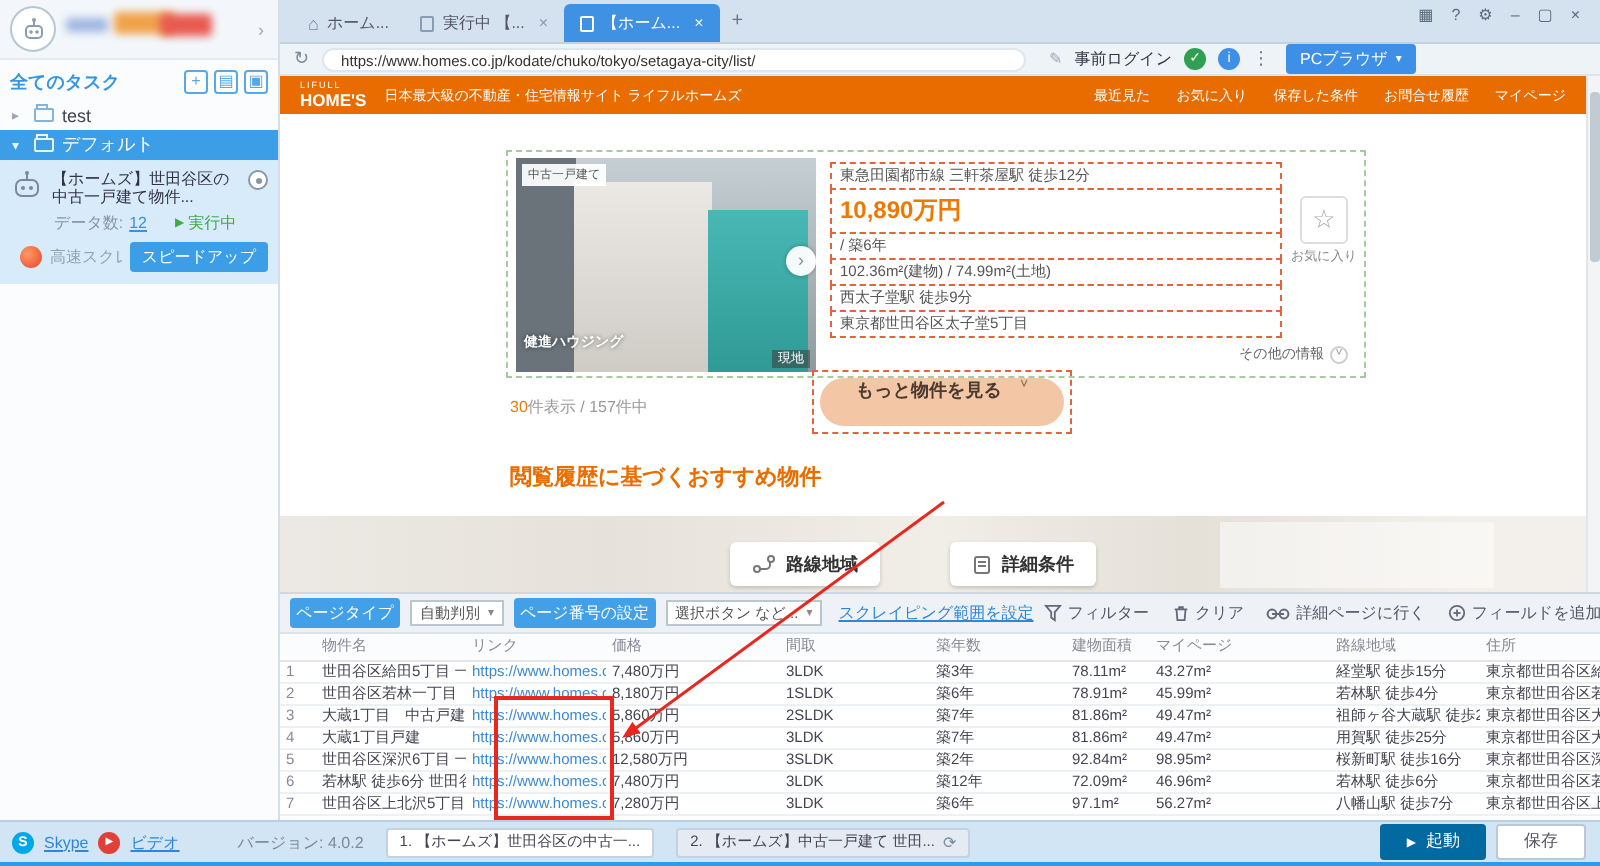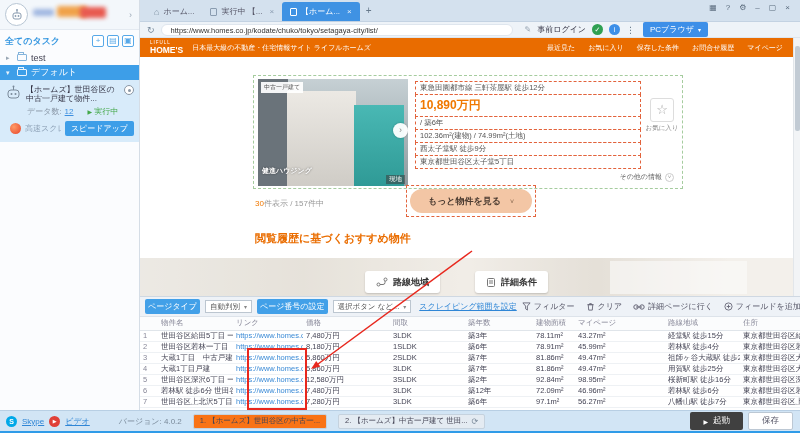--- a/index.html
+++ b/index.html
@@ -83,21 +83,21 @@
   .dline{border:1px dashed #e2633c;margin-top:-1px;padding:1px 4px;font-size:7.5px;color:#555;white-space:nowrap;overflow:hidden;}
   .dline.price{font-size:12px;font-weight:bold;color:#f07800;padding:2px 4px;}
   .favcol{position:absolute;left:390px;top:22px;width:36px;text-align:center;}
   .star-btn{width:24px;height:24px;border:1px solid #ddd;border-radius:3px;margin:0 auto;background:#fff;color:#a8a8a8;font-size:13px;line-height:22px;}
   .fav-label{font-size:6.5px;color:#888;margin-top:2px;white-space:nowrap;}
   .more-info{position:absolute;right:8px;bottom:6px;font-size:7px;color:#666;display:flex;align-items:center;gap:3px;}
   .chev-circle{width:9px;height:9px;border:1px solid #ccc;border-radius:50%;font-size:6px;line-height:7px;text-align:center;color:#999;}
   .results-line{position:absolute;left:115px;top:160px;font-size:8px;color:#999;}
   .results-line .orange{color:#f07800;}
   .more-wrap{position:absolute;left:266px;top:147px;border:1px dashed #e2633c;padding:3px;}
-  .more-btn{width:122px;height:24px;background:#f3c6a5;border-radius:12px;display:flex;align-items:center;justify-content:center;gap:9px;font-size:9px;font-weight:bold;color:#4a3a30;}
+  .more-btn{width:122px;height:24px;background:#f3c6a5;border-radius:12px;display:flex;align-items:flex-start;justify-content:center;gap:9px;font-size:9px;font-weight:bold;color:#4a3a30;}
   .more-btn .chev{font-size:7px;color:#8a6a50;font-weight:normal;}
   .recommend{position:absolute;left:115px;top:193px;font-size:11px;font-weight:bold;color:#ea6d00;white-space:nowrap;}
   .strip{position:absolute;left:0;top:220px;width:100%;height:38px;background:linear-gradient(90deg,#ddd8ce,#d2cabc 25%,#e6dfd4 50%,#cfc6b8 70%,#e9e3da 90%);}
   .strip-overlay{position:absolute;left:0;top:0;width:100%;height:100%;background:rgba(255,255,255,.45);}
   .strip-card{position:absolute;right:7%;top:8%;width:21%;height:86%;background:rgba(252,252,252,.55);}
   .strip-btn{position:absolute;top:13px;height:22px;background:#fff;border-radius:3px;box-shadow:0 1px 2px rgba(0,0,0,.18);display:flex;align-items:center;gap:5px;padding:0 11px;font-size:9px;font-weight:bold;color:#333;white-space:nowrap;}
   .strip-btn svg{flex:0 0 auto;}
   .v-scroll{position:absolute;left:793px;top:38px;width:7px;height:258px;background:#f2f4f6;border-left:1px solid #e2e6ea;}
   .v-thumb{position:absolute;left:1px;top:8px;width:5px;height:85px;background:#c2cbd4;border-radius:2px;}
 
@@ -116,24 +116,24 @@
   .scr-table td.link{color:#3a8ad6;}
   .scr-table td.num{color:#889;}
 
   
   .bottombar{position:absolute;left:0;top:410px;width:800px;height:23px;background:#d2e5f5;border-top:1px solid #b8cfe4;border-bottom:2px solid #2f9be8;display:flex;align-items:center;gap:5px;padding:0 6px;}
   .round-ico{width:11px;height:11px;border-radius:50%;color:#fff;font-size:7px;font-weight:bold;text-align:center;line-height:11px;flex:0 0 auto;}
   .round-ico.skype{background:#00a8e8;}
   .round-ico.video{background:#e04038;font-size:5px;}
   .blink{color:#2f86d6;text-decoration:underline;font-size:8px;white-space:nowrap;}
   .version{color:#7a8a9a;font-size:8px;margin-left:24px;white-space:nowrap;text-align:right;}
-  .chip{height:15px;display:flex;align-items:center;gap:4px;background:#f97316;border:1px solid #c5d2de;border-radius:2px;padding:0 6px;font-size:7.5px;color:#445;margin-left:6px;white-space:nowrap;}
+  .chip{height:15px;display:flex;align-items:center;gap:4px;background:#ffffff;border:1px solid #c5d2de;border-radius:2px;padding:0 6px;font-size:7.5px;color:#445;margin-left:6px;white-space:nowrap;}
   .chip.second{background:#e4ebf2;}
   .chip .spin{color:#7a8a9a;font-size:8px;}
-  .launch-btn{margin-left:auto;background:#404040;color:#fff;font-size:8.5px;padding:3px 13px;border-radius:2px;display:flex;align-items:center;gap:5px;white-space:nowrap;text-align:center;}
+  .launch-btn{margin-left:auto;background:#0369a1;color:#fff;font-size:8.5px;padding:3px 13px;border-radius:2px;display:flex;align-items:center;gap:5px;white-space:nowrap;text-align:center;}
   .launch-btn .play{font-size:6px;}
   .save-btn{background:#fff;border:1px solid #bcc8d4;color:#556;font-size:8.5px;padding:2px 13px;border-radius:2px;margin-right:1px;white-space:nowrap;}
 
   
   .annotation{position:absolute;left:0;top:0;width:800px;height:433px;z-index:60;pointer-events:none;}
 </style>
 </head>
 <body>
 
 <div class="app">

